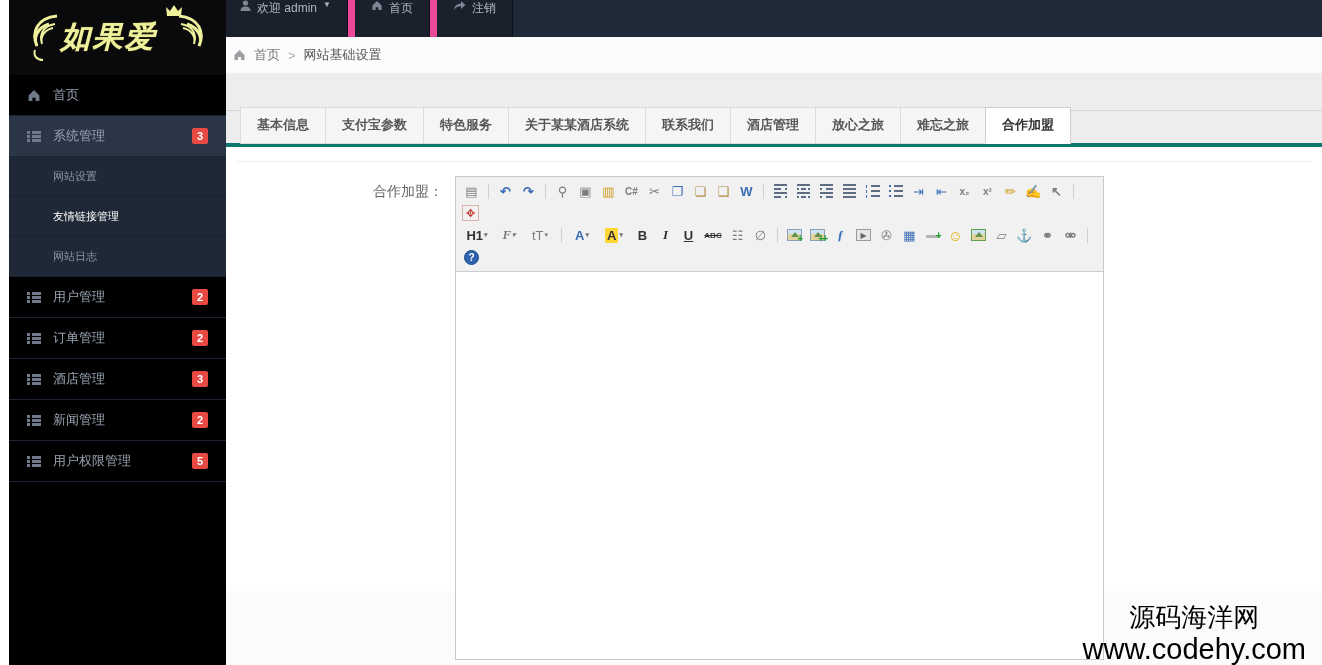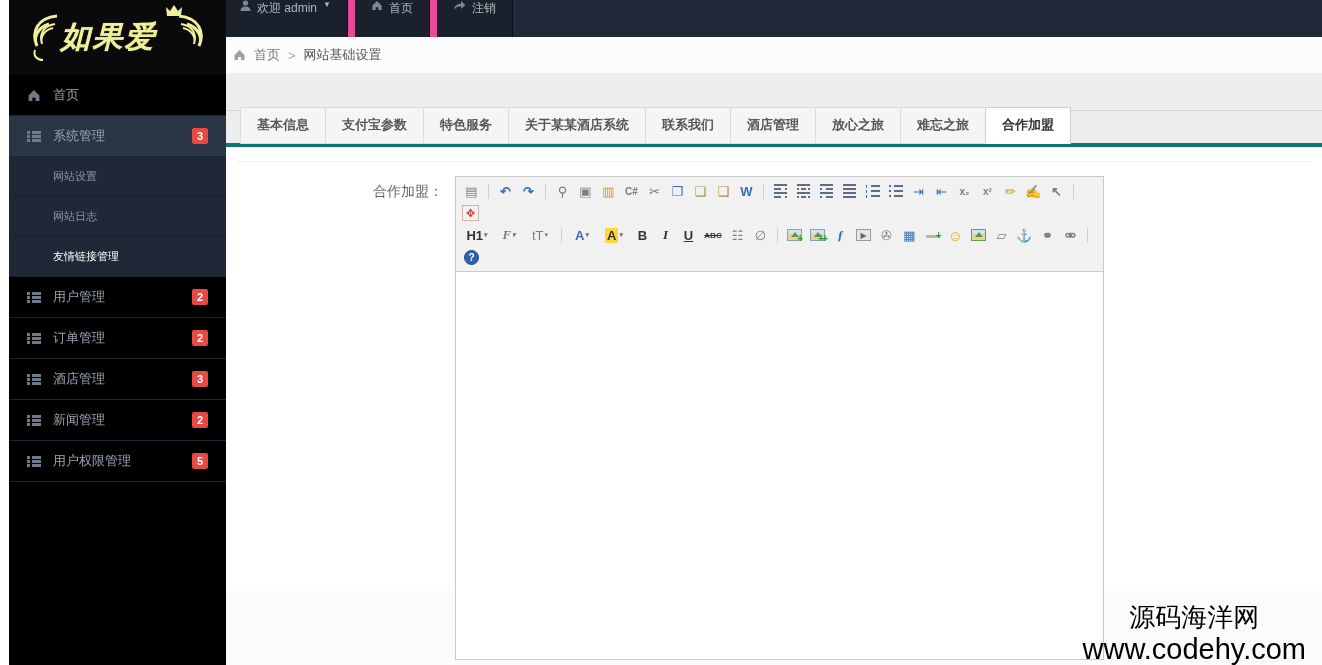--- a/index.html
+++ b/index.html
@@ -172,25 +172,25 @@
           <span class="thlist"></span>
         </span>
       <span>系统管理</span>
       <span class="badge">3</span>
     </div>
 
     <div class="side-sub">
       <div class="sub-item">
         <span>网站设置</span>
       </div>
+      <div class="sub-item active">
+        <span>友情链接管理</span>
+      </div>
       <div class="sub-item">
         <span>网站日志</span>
-      </div>
-      <div class="sub-item active">
-        <span>友情链接管理</span>
       </div>
     </div>
 
     <div class="side-item">
       <span class="mi">
           <span class="thlist"></span>
         </span>
       <span>用户管理</span>
       <span class="badge">2</span>
     </div>

